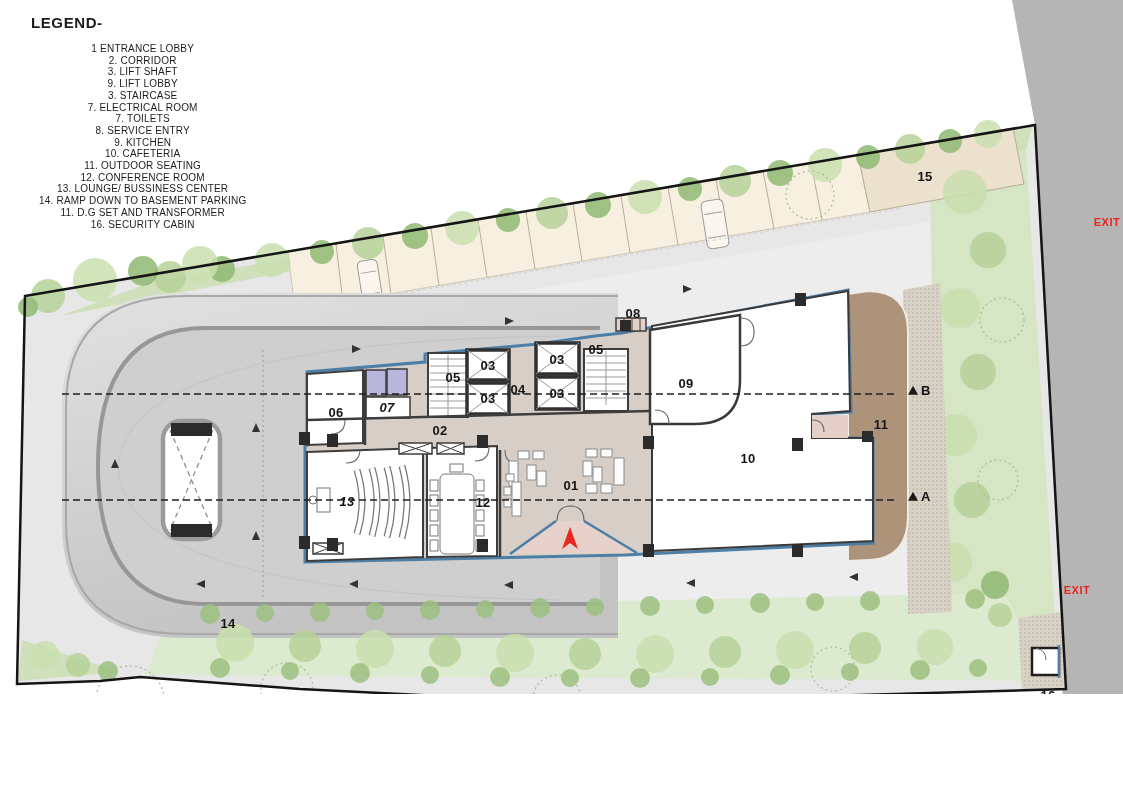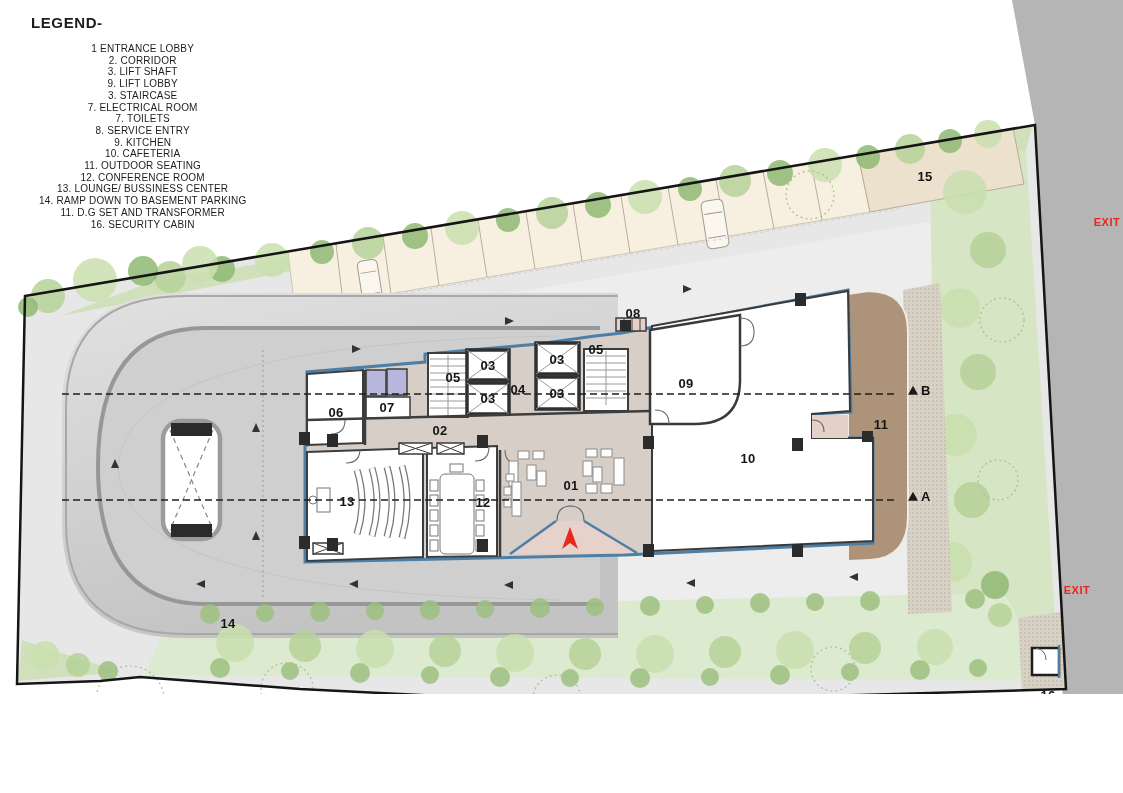--- a/index.html
+++ b/index.html
@@ -394,27 +394,27 @@
 <div class="room-label" style="left: 571px; top: 485px;">01</div>
       <div class="room-label" style="left: 440px; top: 430px;">02</div>
       <div class="room-label" style="left: 488px; top: 365px;">03</div>
       <div class="room-label" style="left: 488px; top: 398px;">03</div>
       <div class="room-label" style="left: 557px; top: 359px;">03</div>
       <div class="room-label" style="left: 557px; top: 393px;">03</div>
       <div class="room-label" style="left: 518px; top: 389px;">04</div>
       <div class="room-label" style="left: 453px; top: 377px;">05</div>
       <div class="room-label" style="left: 596px; top: 349px;">05</div>
       <div class="room-label" style="left: 336px; top: 412px;">06</div>
-      <div class="room-label" style="left: 387px; top: 407px;">07</div>
+      <div class="room-label" style="left: 387px; top: 407px; font-style: italic;">07</div>
       <div class="room-label" style="left: 633px; top: 313px;">08</div>
       <div class="room-label" style="left: 686px; top: 383px;">09</div>
       <div class="room-label" style="left: 748px; top: 458px;">10</div>
       <div class="room-label" style="left: 881px; top: 424px;">11</div>
       <div class="room-label" style="left: 483px; top: 502px;">12</div>
-      <div class="room-label" style="left: 347px; top: 501px;">13</div>
+      <div class="room-label" style="left: 347px; top: 501px; font-style: italic;">13</div>
       <div class="room-label" style="left: 228px; top: 579px; margin-top: 44px;">14</div>
       <div class="room-label" style="left: 925px; top: 176px;">15</div>
       <div class="room-label" style="left: 1048px; top: 663px; margin-top: 32px;">16</div>
       <div class="section-marker" style="left: 908px; top: 391px;">
         <span class="tri"></span>
         <span>B</span>
       </div>
       <div class="section-marker" style="left: 908px; top: 497px;">
         <span class="tri"></span>
         <span>A</span>

